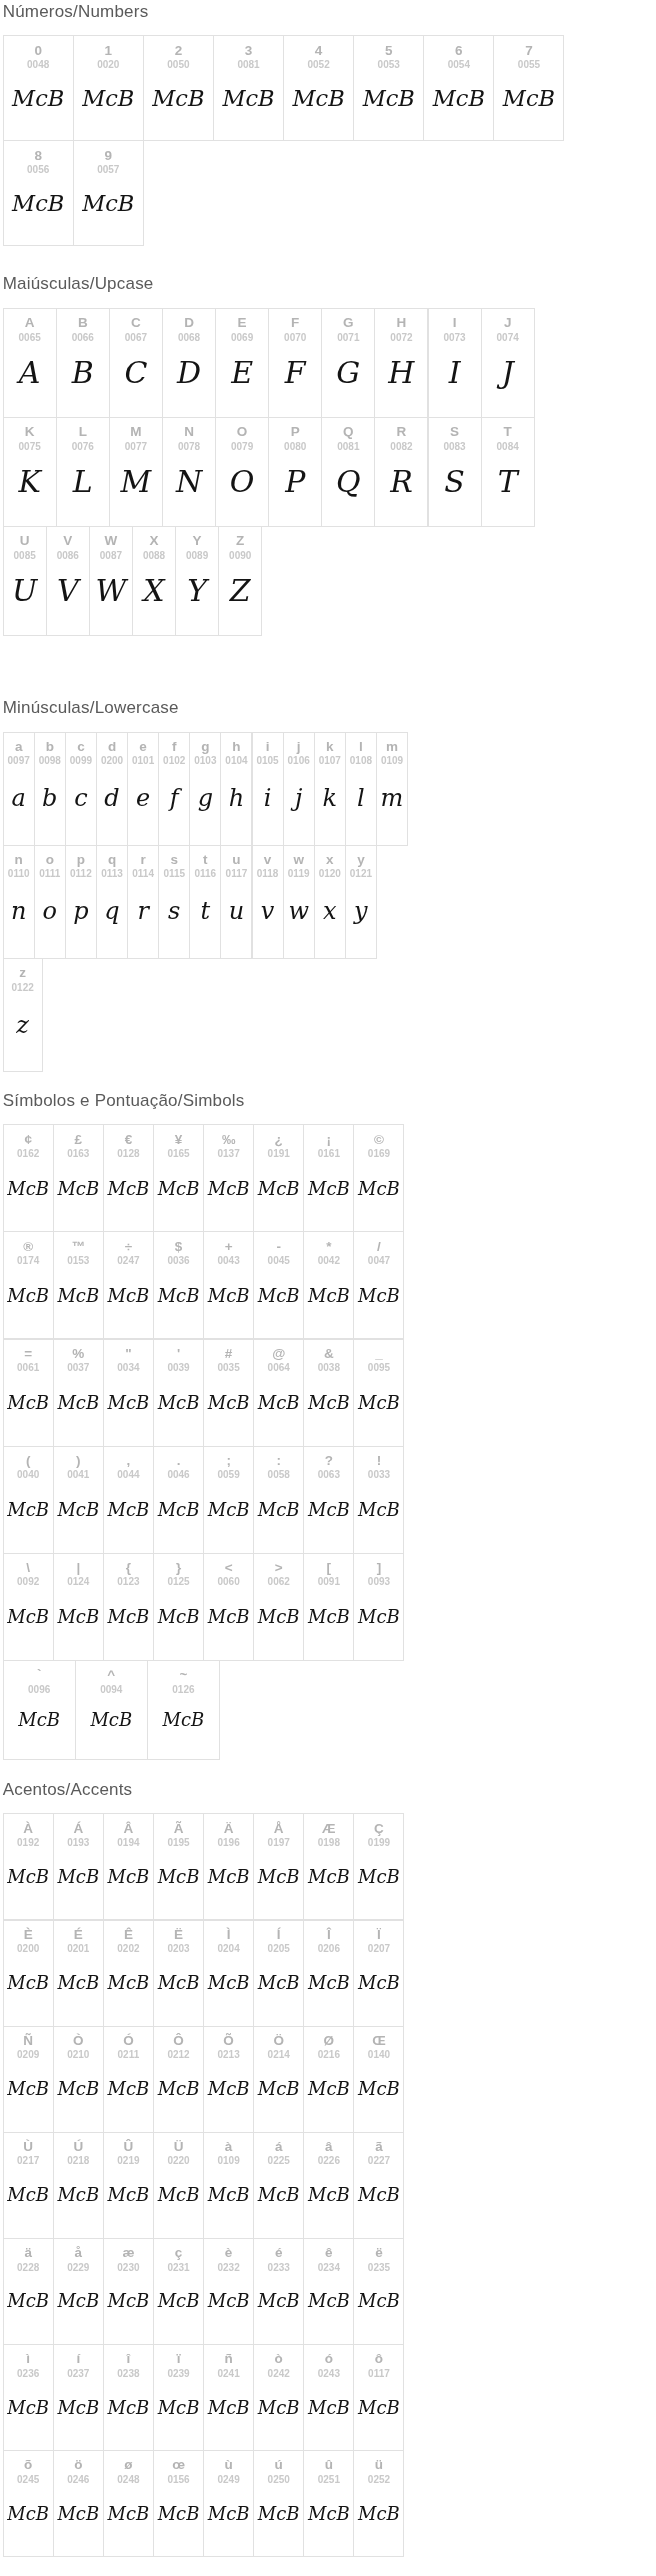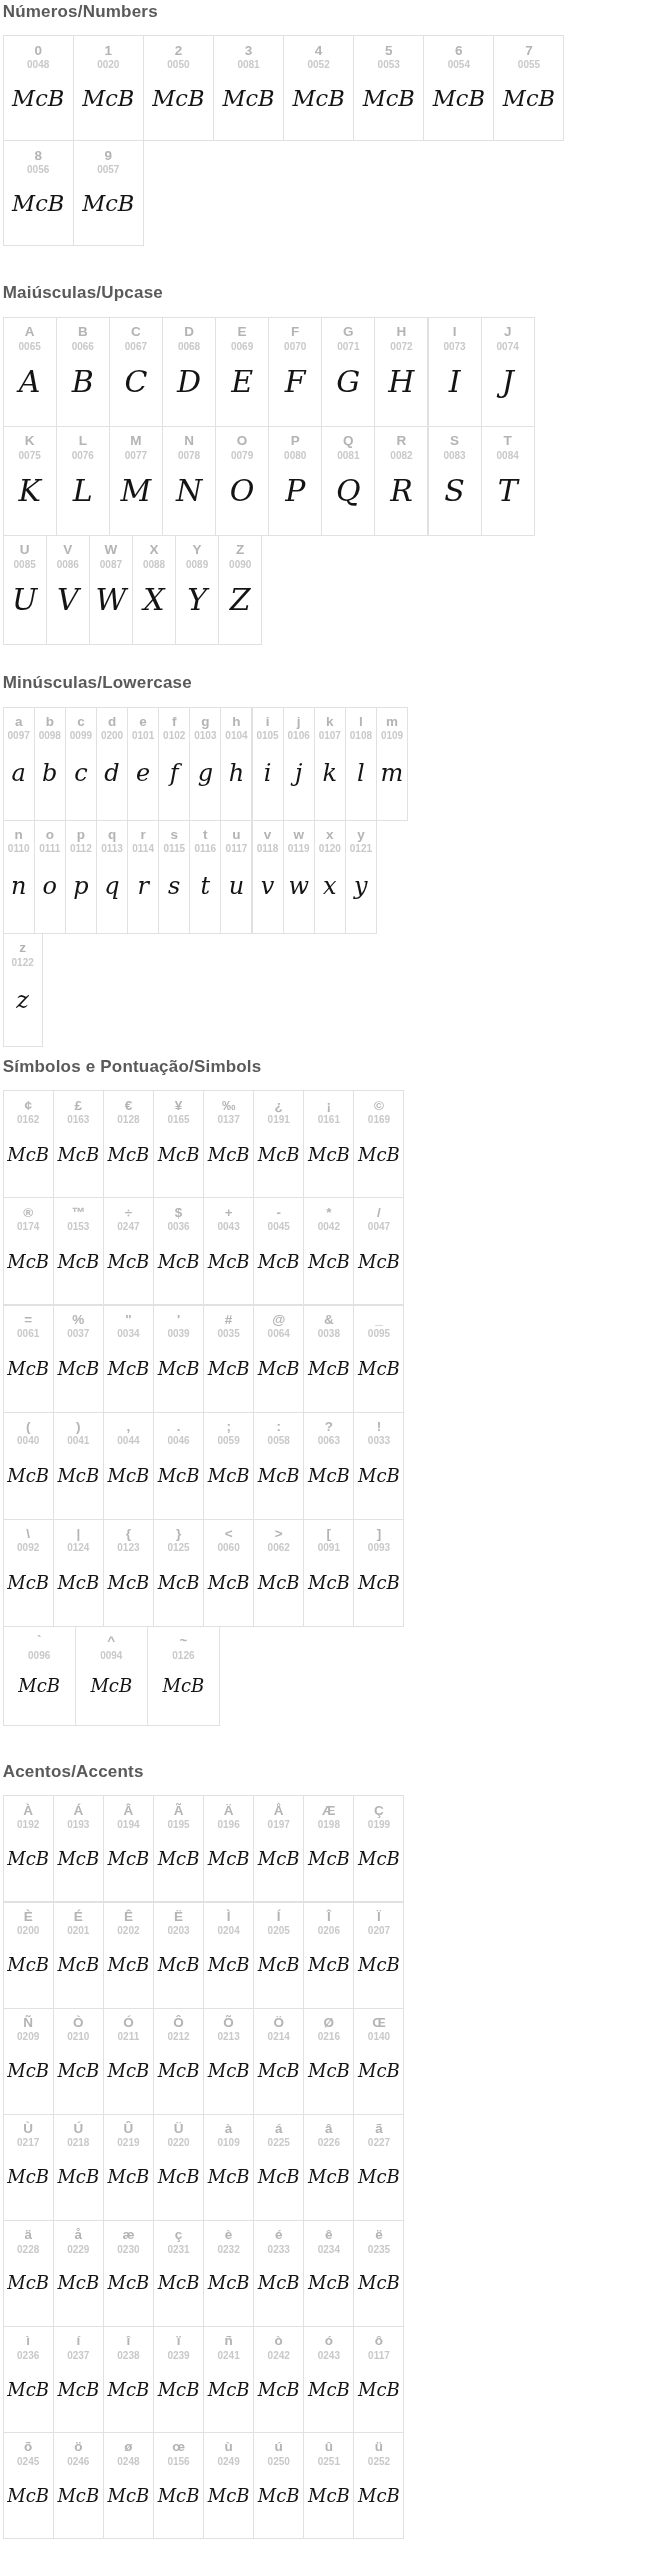--- a/index.html
+++ b/index.html
@@ -1,24 +1,24 @@
 <!DOCTYPE html>
 <html style="font-size:14.4px"><head>
 <meta charset="utf-8">
 <style>
   html,body{margin:0;padding:0;background:#fff;}
   body{width:656px;font-family:"Liberation Sans",sans-serif;}
   #page{padding:1.8px 0 0 2.7px;}
-  .sec-title{font-size:17px;color:#5a5a5a;margin:0 0 13.5px 0;font-weight:bold;letter-spacing:0.2px;}
+  .sec-title{font-size:17px;color:#5a5a5a;margin:0 0 13.5px 0;font-weight:normal;letter-spacing:0.2px;}
   .sec{margin:0;}
   .sec-numbers{margin-top:0;}
-  .sec-uppercase{margin-top:37px;}
-  .sec-lowercase{margin-top:28px;}
-  .sec-symbols{margin-top:10px;}
-  .sec-accents{margin-top:36px;}
+  .sec-uppercase{margin-top:28px;}
+  .sec-lowercase{margin-top:62px;}
+  .sec-symbols{margin-top:19px;}
+  .sec-accents{margin-top:20px;}
   .grid{display:block;}
   .row{display:flex;}
   .row + .row{margin-top:-0.9px;}
   .cell{box-sizing:border-box;border:0.9px solid #e1e1e1;background:#fff;
         display:flex;flex-direction:column;align-items:center;}
   .cell + .cell{margin-left:-0.9px;}
   .char{font-weight:bold;font-size:13.5px;line-height:1.15;color:#b4b4b4;margin-top:6.3px;white-space:pre;}
   .code{font-weight:bold;font-size:10px;color:#c9c9c9;margin-top:0.9px;}
   .glyph{flex:1;display:flex;align-items:center;justify-content:center;
          font-family:"DejaVu Serif",serif;font-style:italic;color:#141414;

